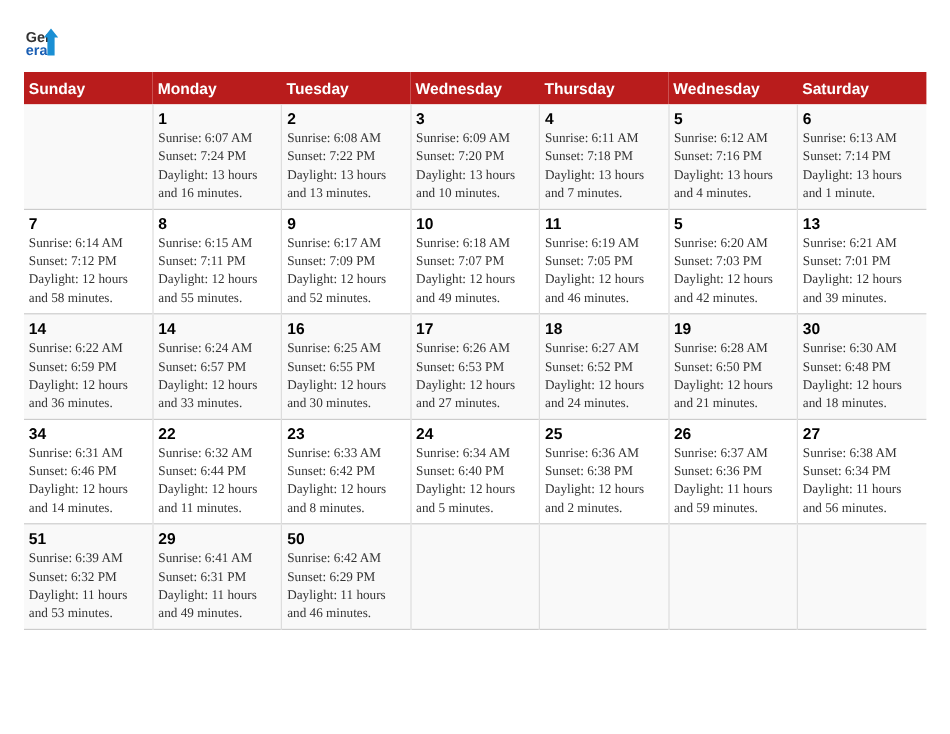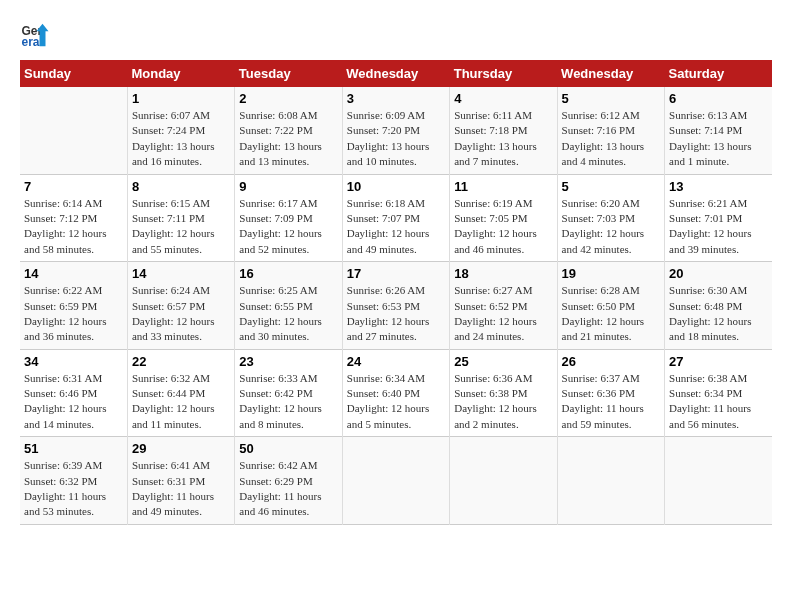--- a/index.html
+++ b/index.html
@@ -198,21 +198,21 @@
         </td>
         <td>
           <span class="day-number">18</span>
           <div class="day-info">Sunrise: 6:27 AM<br>Sunset: 6:52 PM<br>Daylight: 12 hours and 24 minutes.</div>
         </td>
         <td>
           <span class="day-number">19</span>
           <div class="day-info">Sunrise: 6:28 AM<br>Sunset: 6:50 PM<br>Daylight: 12 hours and 21 minutes.</div>
         </td>
         <td>
-          <span class="day-number">20</span>
+          <span class="day-number">30</span>
           <div class="day-info">Sunrise: 6:30 AM<br>Sunset: 6:48 PM<br>Daylight: 12 hours and 18 minutes.</div>
         </td>
       </tr>
       <tr>
         <td>
           <span class="day-number">34</span>
           <div class="day-info">Sunrise: 6:31 AM<br>Sunset: 6:46 PM<br>Daylight: 12 hours and 14 minutes.</div>
         </td>
         <td>
           <span class="day-number">22</span>

